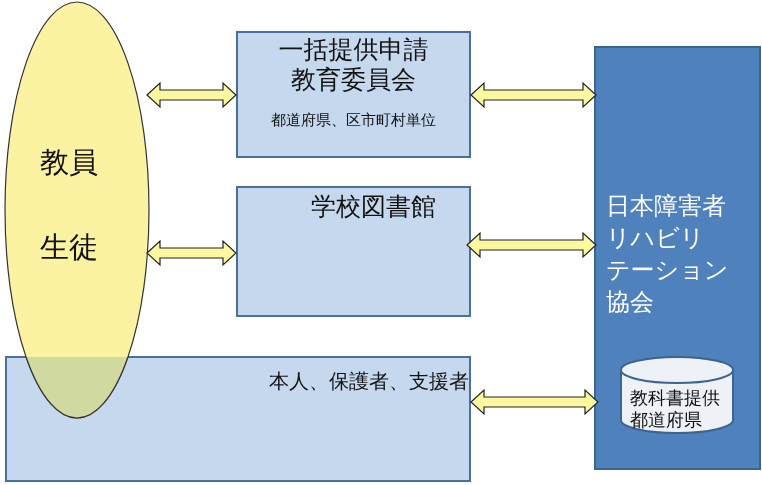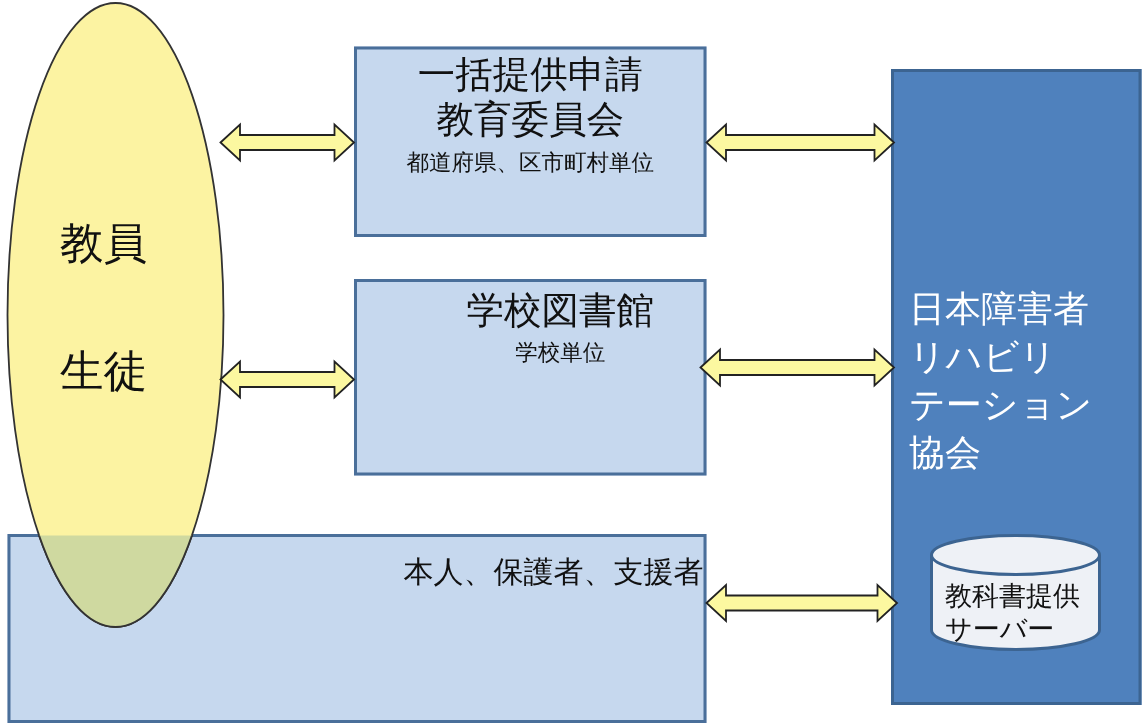--- a/index.html
+++ b/index.html
@@ -31,42 +31,41 @@
       <rect x="6" y="357" width="464" height="124"></rect>
     </clipPath>
   <ellipse cx="77" cy="210" rx="72" ry="208" fill="#cfd9a0" stroke="#333" stroke-width="1.2" clip-path="url(#clipBox)"></ellipse>
 </svg>
 <div class="lbl" style="left:40px; top:143px;">教員</div>
 <div class="lbl" style="left:40px; top:228px;">生徒</div>
 
 <div class="box" style="left:236px; top:31px; width:235px; height:127px; padding-top:2px;">
   <span class="t-big">一括提供申請</span>
   <span class="t-big">教育委員会</span>
-  <span class="t-small" style="margin-top:3px;">都道府県、区市町村単位</span>
+  <span class="t-small" style="margin-top:15px;">都道府県、区市町村単位</span>
 </div>
 
 <div class="box" style="left:236px; top:186px; width:235px; height:131px; padding-top:4px;padding-left:40px;">
   <span class="t-big">学校図書館</span>
-  <span class="t-small" style="margin-top:3px;">学校単位</span>
 </div>
 
 <div id="org">
   <div id="org-name">日本障害者
 リハビリ
 テーション
 協会</div>
 </div>
 
 <svg class="overlay" width="762" height="485">
   <path d="M621,370 L621,420 A56,13 0 0 0 733,420 L733,370" fill="#eef1f6" stroke="#3c6491" stroke-width="2"></path>
   <ellipse cx="677" cy="370" rx="56" ry="13" fill="#eef1f6" stroke="#3c6491" stroke-width="2"></ellipse>
 </svg>
 <div style="position:absolute; left:630px; top:387px; font-size:18px; line-height:22px;">
   <div>教科書提供</div>
-  <div>サーバー</div>
+  <div>都道府県</div>
 </div>
 
 <svg class="overlay" width="762" height="485" id="arrows">
     <path d="M147,95 L160,83 L160,90 L223,90 L223,83 L236,95 L223,107 L223,100 L160,100 L160,107 Z" fill="#fcf8a0" stroke="#222" stroke-width="1.2"></path>
     <path d="M471,95 L484,83 L484,90 L583,90 L583,83 L596,95 L583,107 L583,100 L484,100 L484,107 Z" fill="#fcf8a0" stroke="#222" stroke-width="1.2"></path>
     <path d="M147,253 L160,241 L160,248 L223,248 L223,241 L236,253 L223,265 L223,258 L160,258 L160,265 Z" fill="#fcf8a0" stroke="#222" stroke-width="1.2"></path>
     <path d="M467,245 L480,233 L480,240 L583,240 L583,233 L596,245 L583,257 L583,250 L480,250 L480,257 Z" fill="#fcf8a0" stroke="#222" stroke-width="1.2"></path>
     <path d="M471,402 L484,390 L484,397 L585,397 L585,390 L598,402 L585,414 L585,407 L484,407 L484,414 Z" fill="#fcf8a0" stroke="#222" stroke-width="1.2"></path>
   </svg>
 

